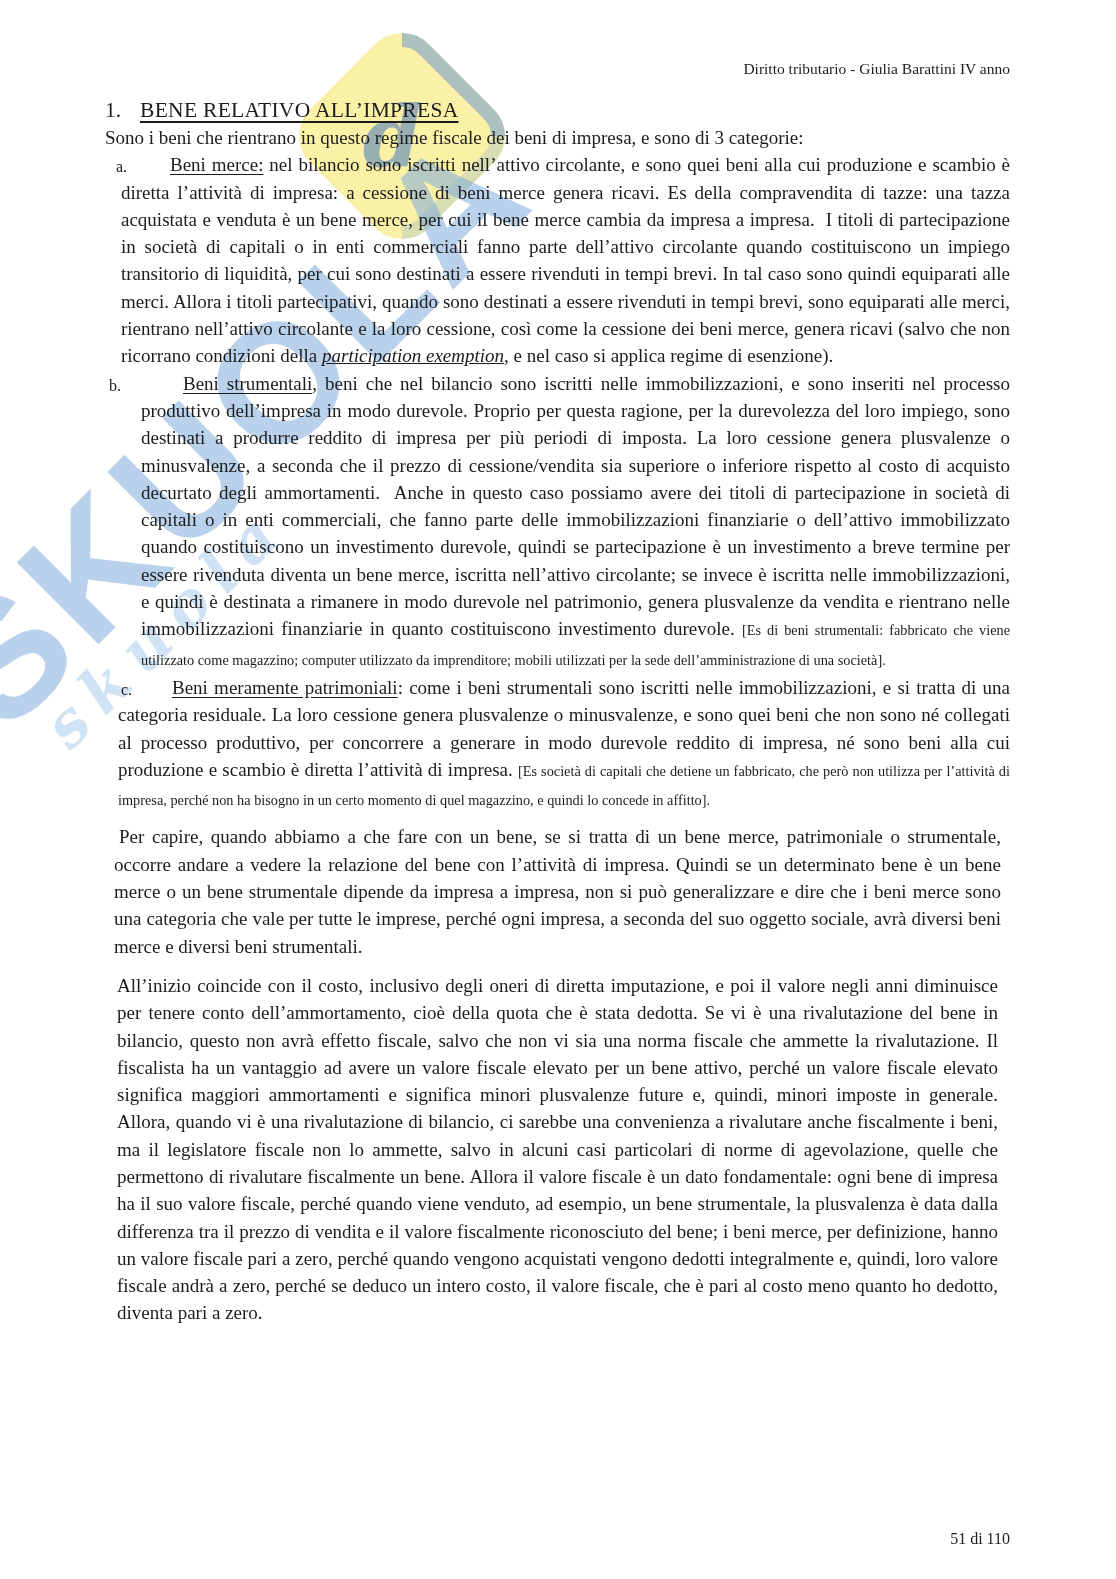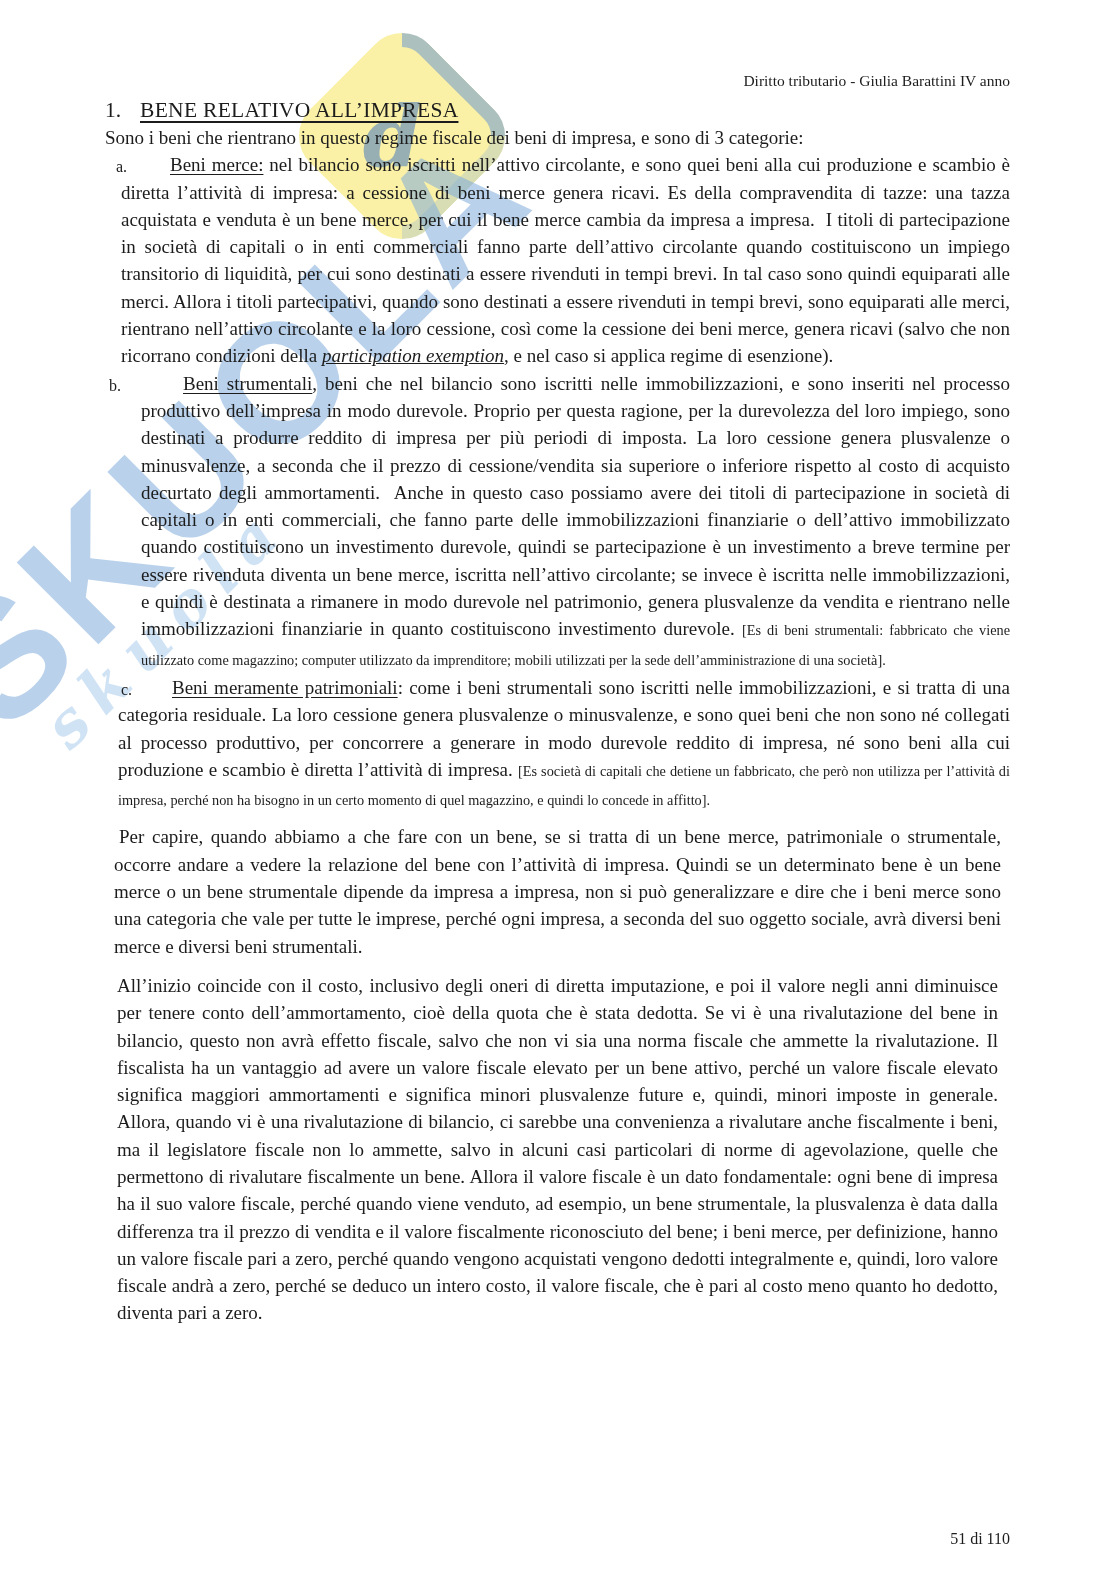--- a/index.html
+++ b/index.html
@@ -44,21 +44,21 @@
     color:rgba(128,172,218,0.55);
   }
   
   .content{
     position:absolute;left:105px;top:0;width:905px;
     padding-top:96px;
     font-size:19px;line-height:27.3px;
     text-align:justify;
   }
   .page-header{
-    position:absolute;top:72px;right:106px;
+    position:absolute;top:60px;right:106px;
     font-family:"Liberation Serif", serif;
     font-size:15.5px;color:#1d1d1d;white-space:nowrap;
   }
   .h1{margin:0;font-size:21.5px;font-weight:400;line-height:28px;display:flex;text-align:left;}
   .h1 .num{width:35px;flex:none;}
   .h1 .title{text-decoration:underline;text-underline-offset:4px;letter-spacing:0.3px;}
   .intro{margin:0;}
   .li{position:relative;margin:0;}
   .li .marker{position:absolute;left:2px;top:2px;font-size:16px;}
   .li-a{padding-left:16px;text-indent:9px;}

